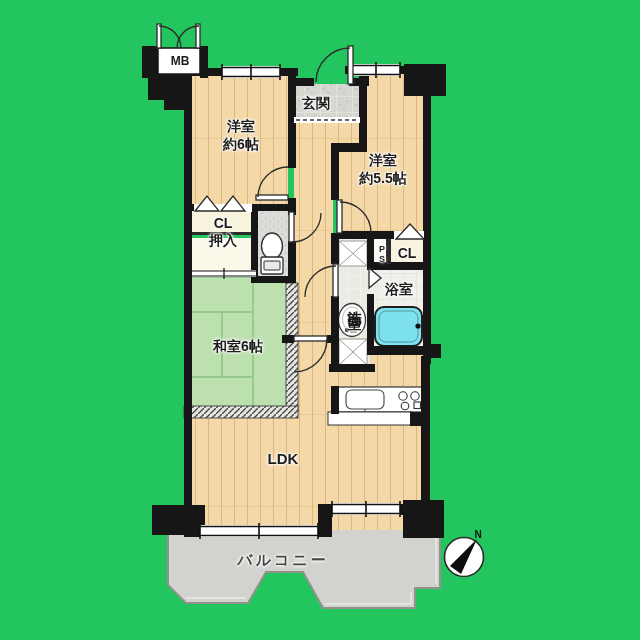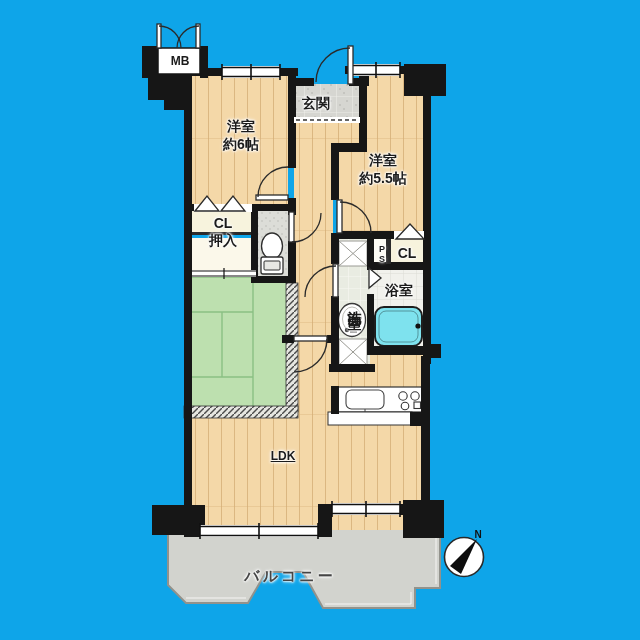--- a/index.html
+++ b/index.html
@@ -1,28 +1,28 @@
 <!DOCTYPE html>
 <html><head>
 <meta charset="utf-8">
 <style>
   html,body{margin:0;padding:0;background:#ffffff;}
-  .stage{position:relative;width:640px;height:640px;background:#0ea5e9;overflow:hidden;
+  .stage{position:relative;width:640px;height:640px;background:#22c55e;overflow:hidden;
          font-family:"Liberation Sans","DejaVu Sans",sans-serif;}
   .stage svg{position:absolute;left:0;top:0;}
   .lbl{position:absolute;color:#1b1b1b;text-align:center;line-height:1.3;
        text-shadow:0 0 2px #fff,0 0 2px #fff,0 0 3px #fff,0 0 4px #fff;
        white-space:nowrap;}
   .lbl .sub{display:block;}
   .vert{writing-mode:vertical-rl;text-orientation:upright;letter-spacing:2px;}
   .f14{font-size:14px;font-weight:600;}
   .f13{font-size:14px;font-weight:600;}
   .f12{font-size:12px;font-weight:600;}
   .f9{font-size:9px;font-weight:600;letter-spacing:0;}
-  .ldk-lbl{font-size:12px;font-weight:600;text-decoration:underline;}
+  .ldk-lbl{font-size:15px;font-weight:600;}
   .balcony-lbl{font-size:15px;font-weight:600;letter-spacing:3px;color:#454545;}
   .n-lbl{font-size:10px;font-weight:700;color:#111;text-shadow:none;}
 </style>
 </head>
 <body>
 
 <div class="stage">
 
 <svg width="640" height="640" viewBox="0 0 640 640">
   <defs>
@@ -264,24 +264,25 @@
 <div class="lbl f13" style="left:194px;top:214px;width:58px;">CL</div>
 
 <div class="lbl f14" style="left:194px;top:231px;width:58px;">押入</div>
 
 <div class="lbl f9 vert" style="left:372px;top:241px;width:15px;height:26px;letter-spacing:0;">PS</div>
 
 <div class="lbl f13" style="left:390px;top:244px;width:34px;">CL</div>
 
 <div class="lbl f13 vert" style="left:342px;top:264px;width:22px;height:78px;">洗面室</div>
 
-<div class="lbl f13" style="left:375px;top:281px;width:48px;">浴室</div>
-
+<div class="lbl f13" style="left:375px;top:281px;width:48px;font-family:Liberation Serif, serif;">浴室</div>
+
+<div class="lbl f14" style="left:188px;top:337px;width:100px;">和室6帖</div>
 
 <div class="lbl ldk-lbl" style="left:218px;top:449px;width:130px;">
   <span class="sub">LDK</span>
 </div>
 
-<div class="lbl balcony-lbl" style="left:225px;top:550px;width:130px;margin-top:16px;">バルコニー</div>
+<div class="lbl balcony-lbl" style="left:218px;top:550px;width:130px;">バルコニー</div>
 
 <div class="lbl n-lbl" style="left:470px;top:528px;width:16px;">N</div>
 
 </div>
 
 </body></html>

